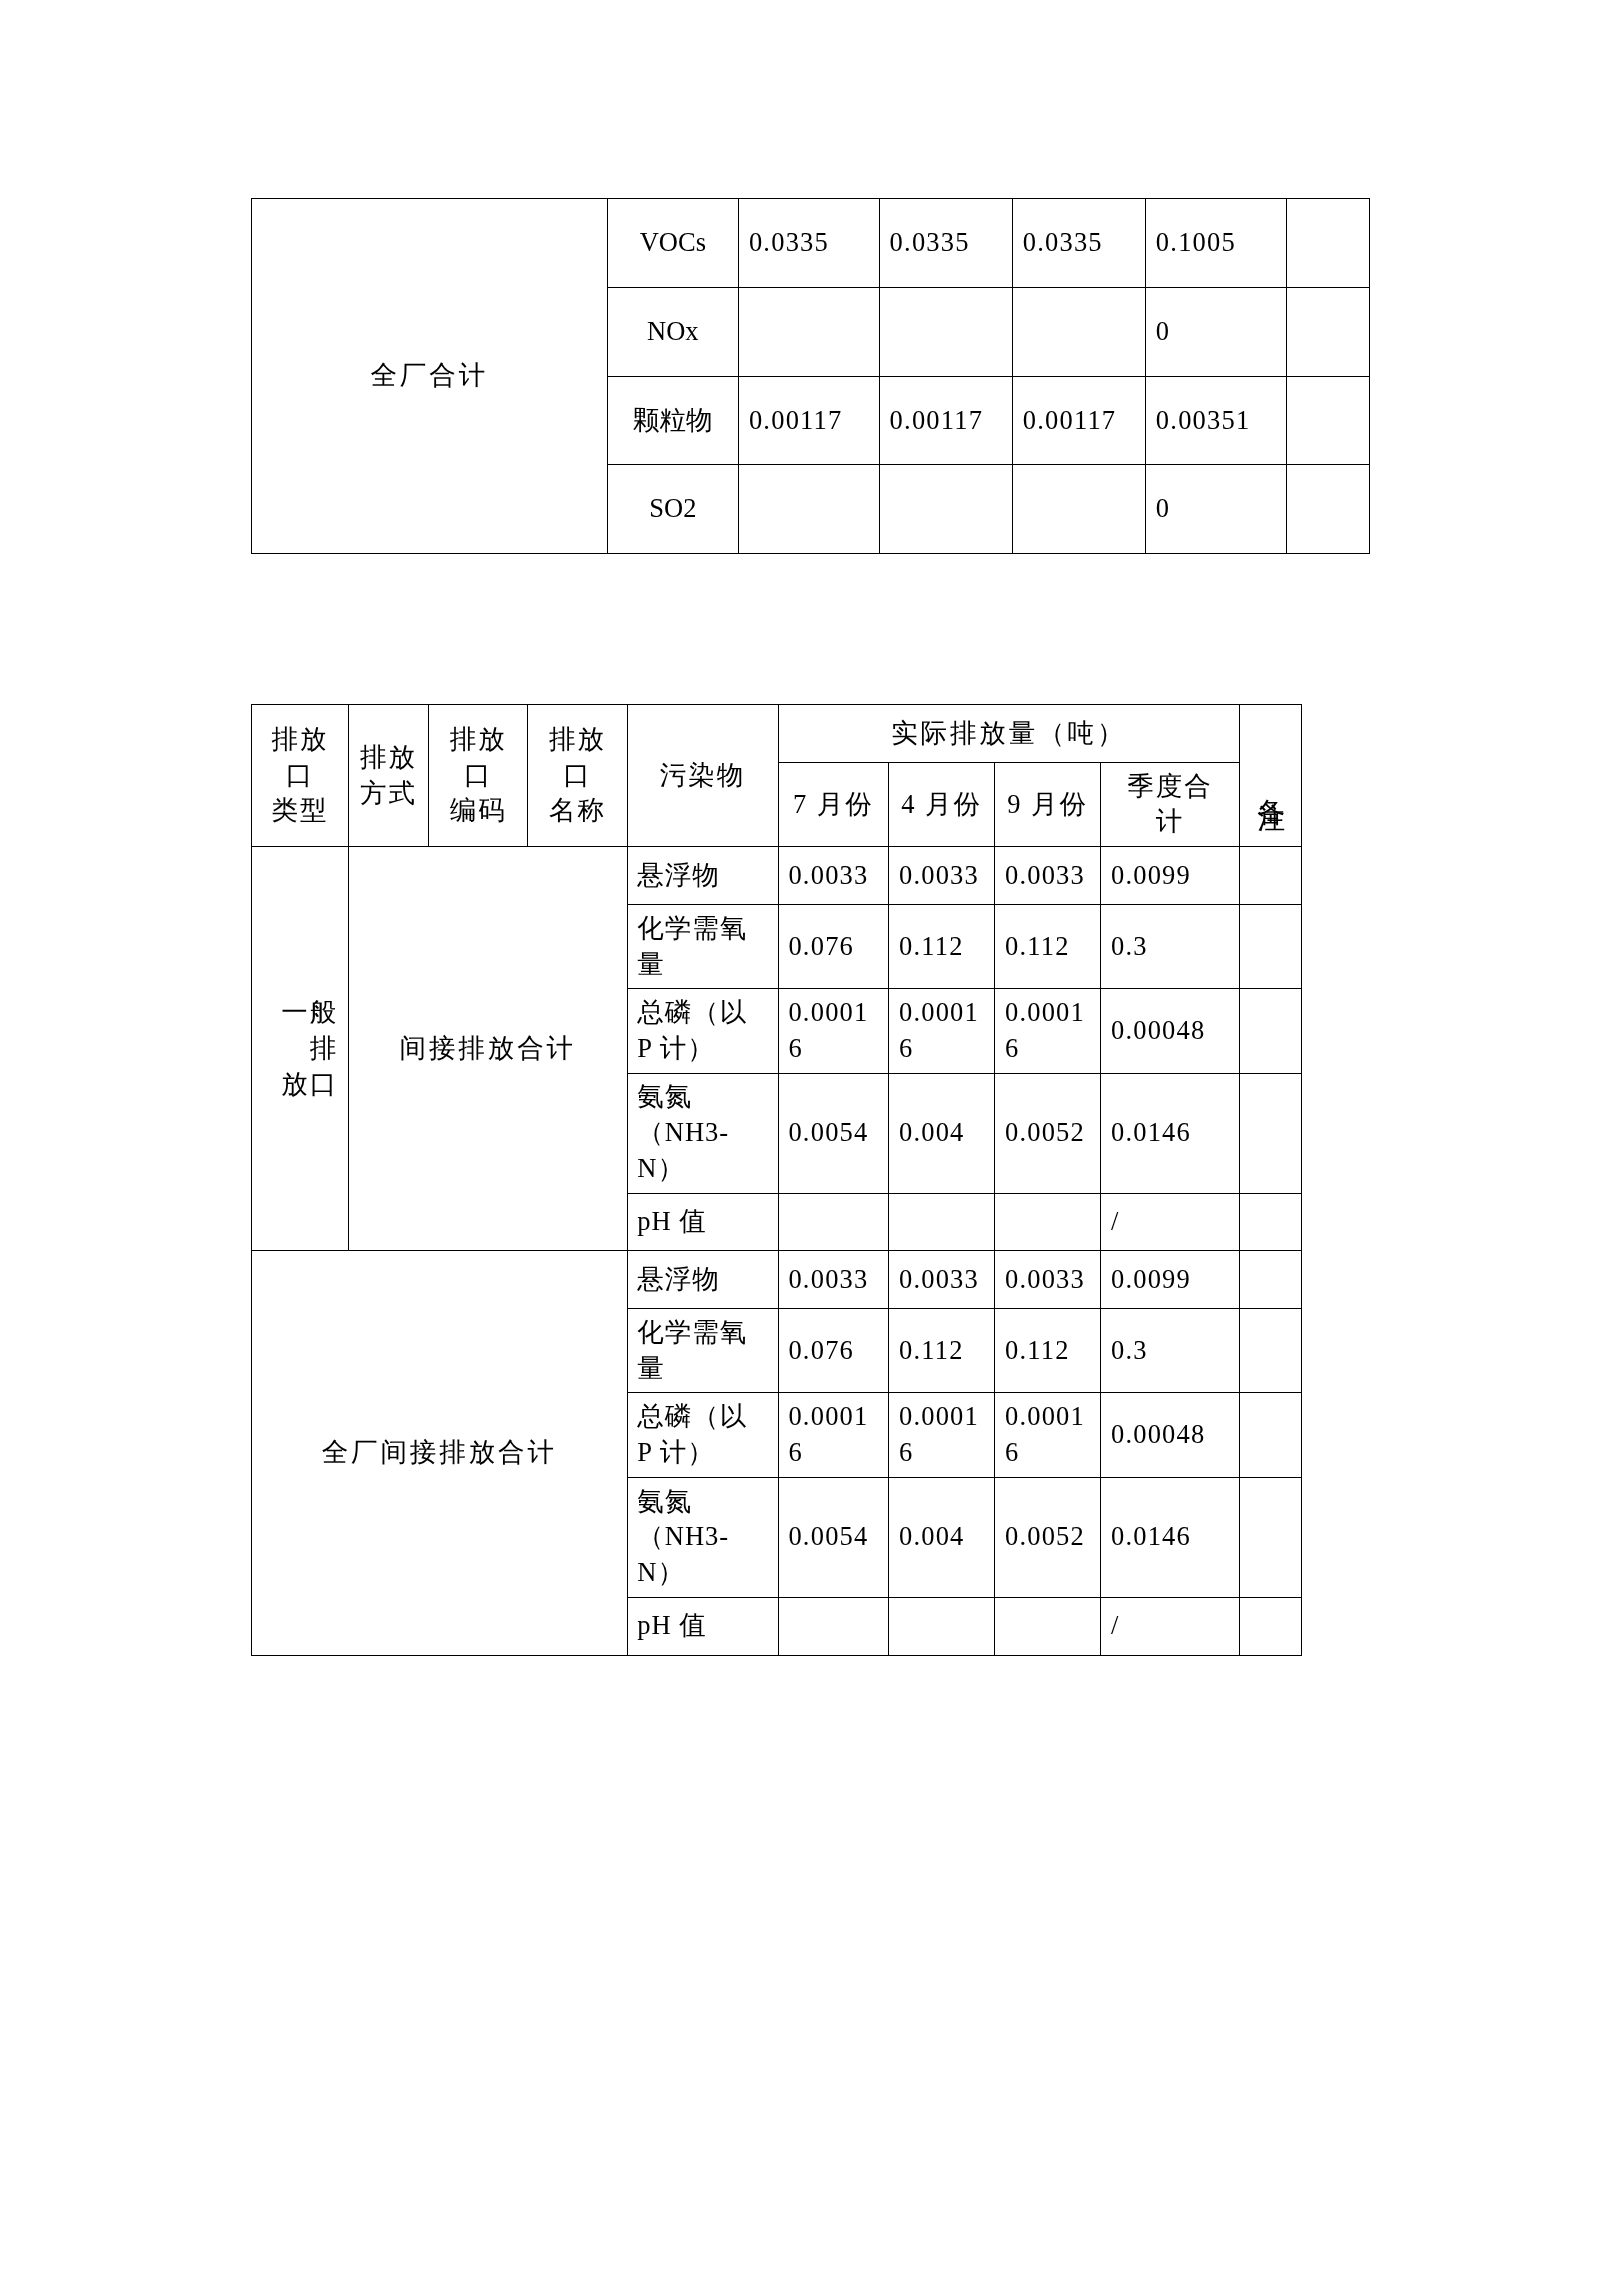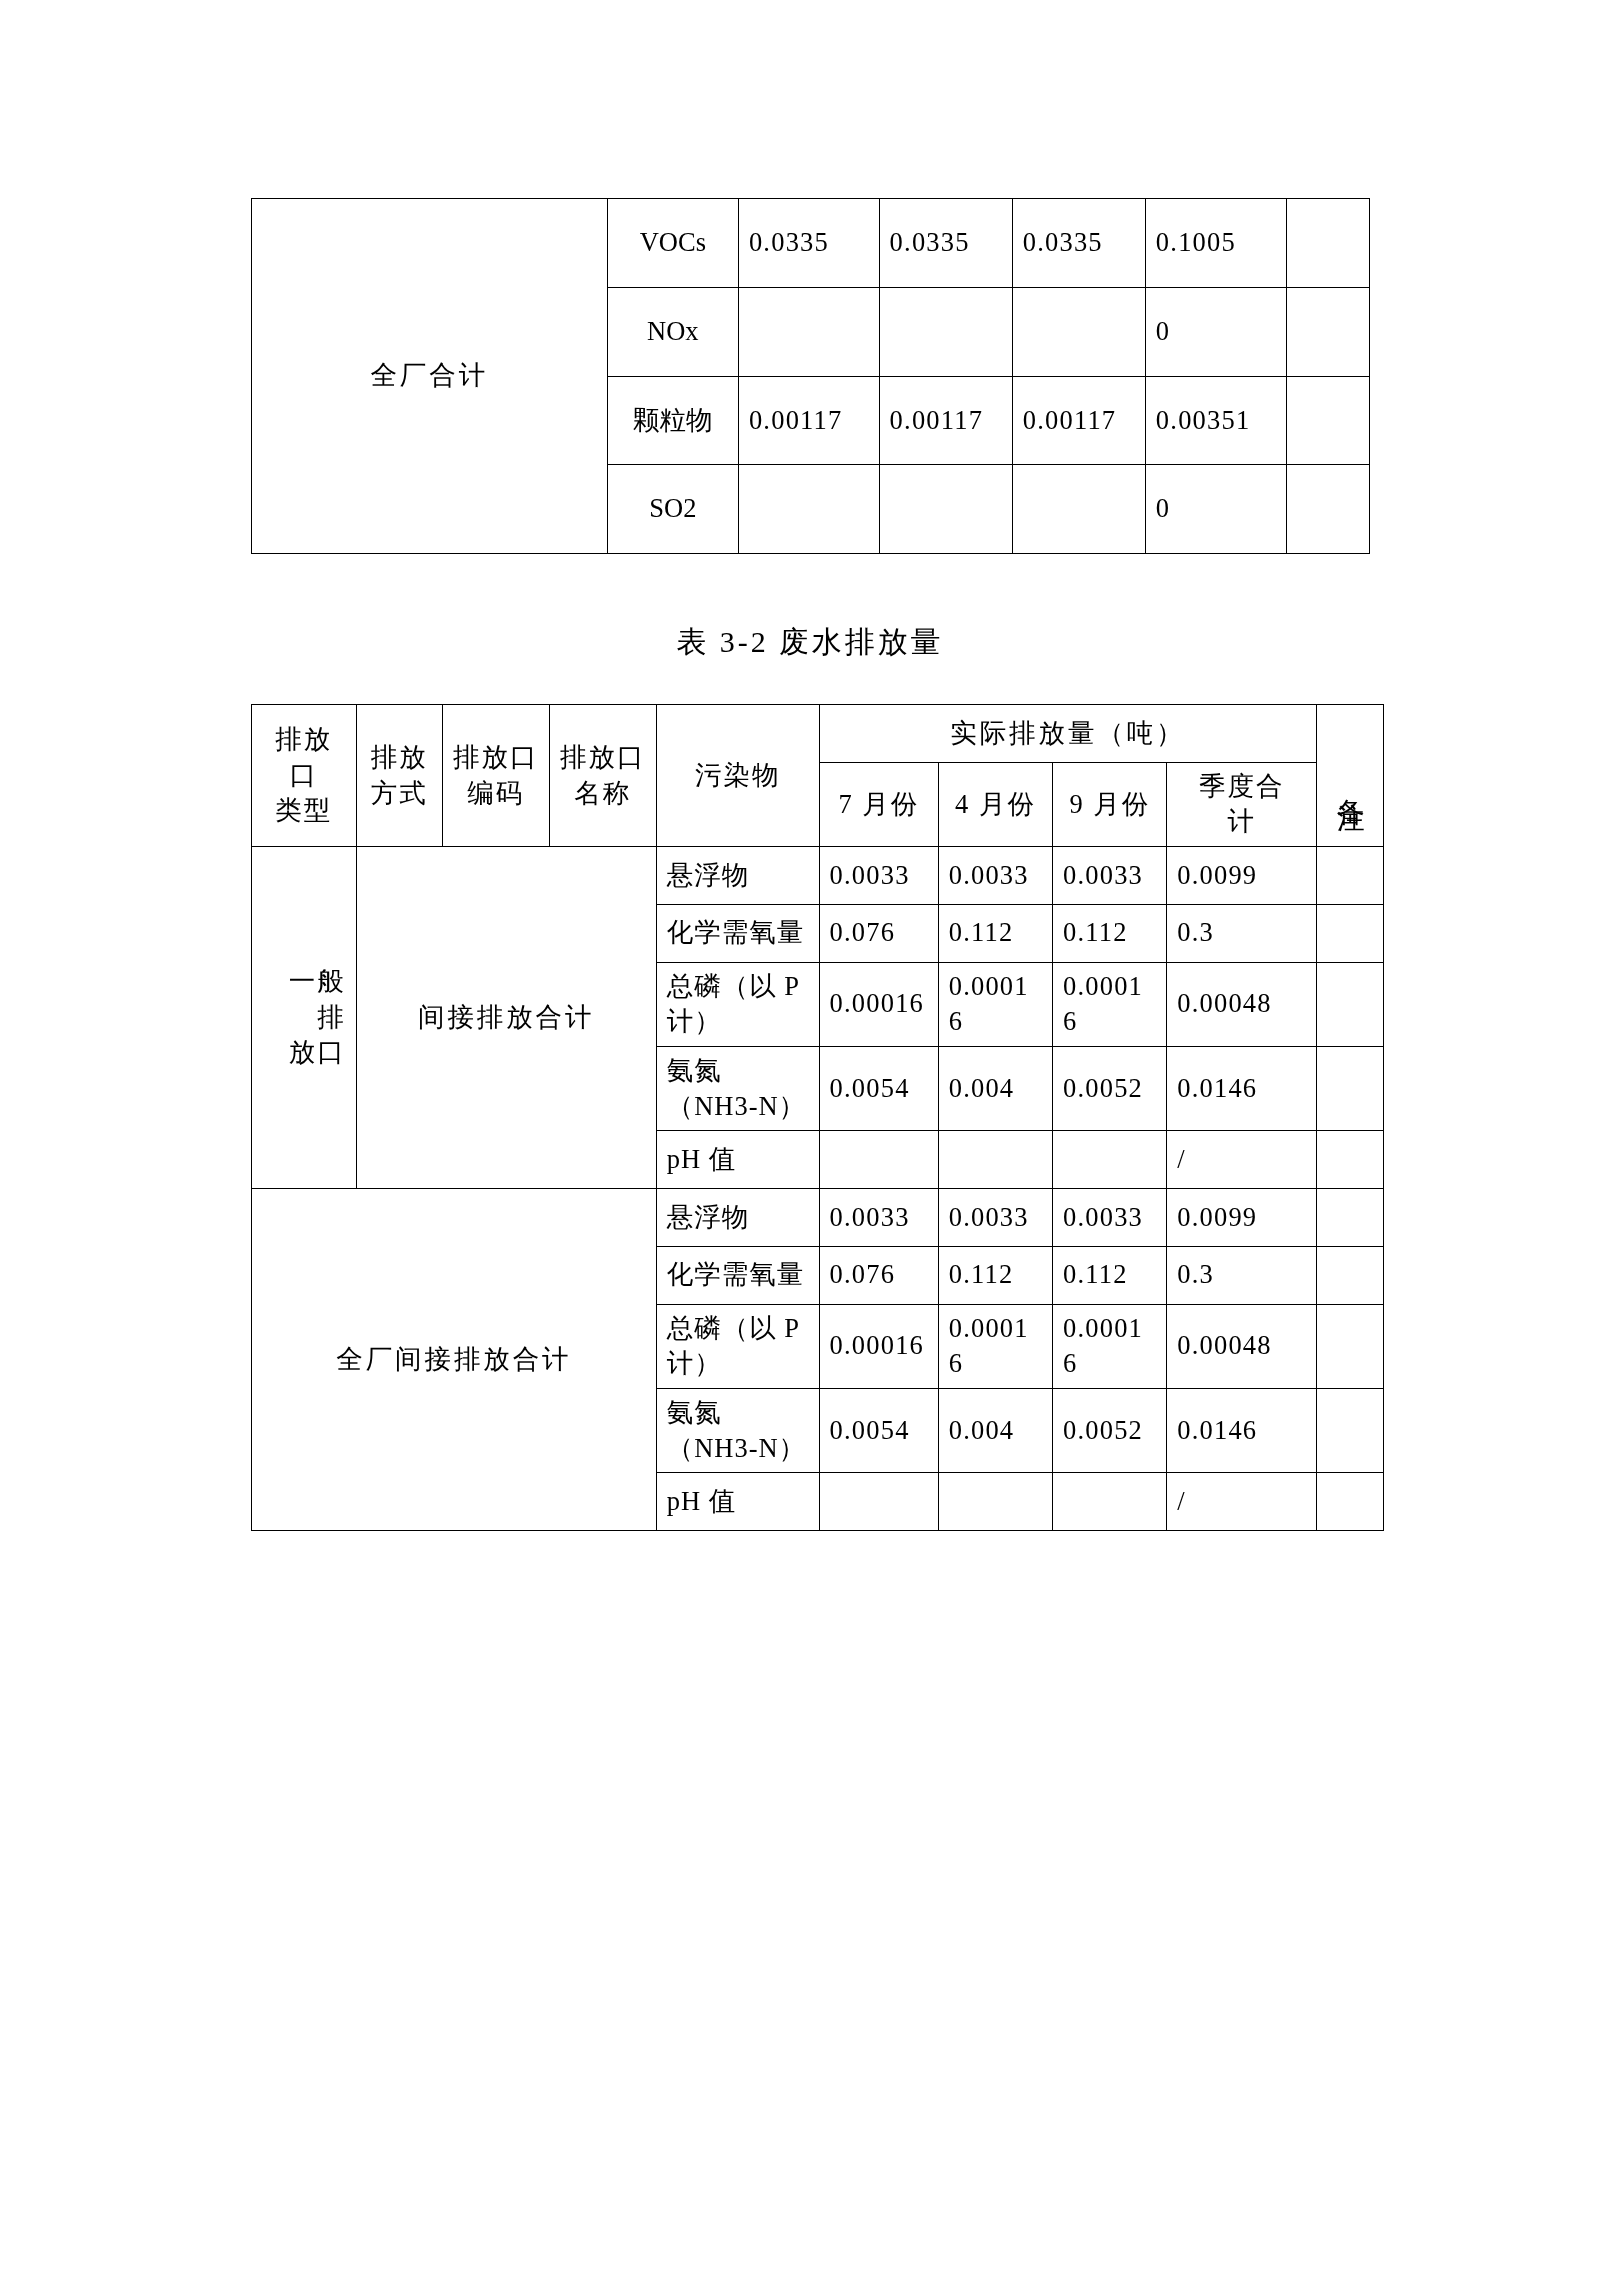--- a/index.html
+++ b/index.html
@@ -76,21 +76,21 @@
     font-size: 30px;
     letter-spacing: 2.9px;
     font-family: "Liberation Serif", "DejaVu Serif", serif;
   }
 
   
   .t2-wrap {
     position: absolute;
     left: 251px;
     top: 704px;
-    width: 1133px;
+    width: 1051px;
   }
   .t2-wrap table { width: 100%; }
   .t2-wrap td { height: 45px; }
 
   .vhead {
     font-size: 28px;
     letter-spacing: 2px;
     line-height: 1.25;
     text-align: center;
   }
@@ -193,21 +193,20 @@
           <td class="num"></td>
           <td class="num"></td>
           <td class="num"></td>
           <td class="num">0</td>
           <td class="num"></td>
         </tr>
       </tbody>
     </table>
   </div>
 
-  <div class="caption">表 3-2  废水排放量</div>
 
   <div class="t2-wrap">
     <table class="doc-table">
       <colgroup>
         <col style="width:86px">
         <col style="width:71px">
         <col style="width:88px">
         <col style="width:88px">
         <col style="width:134px">
         <col style="width:98px">

